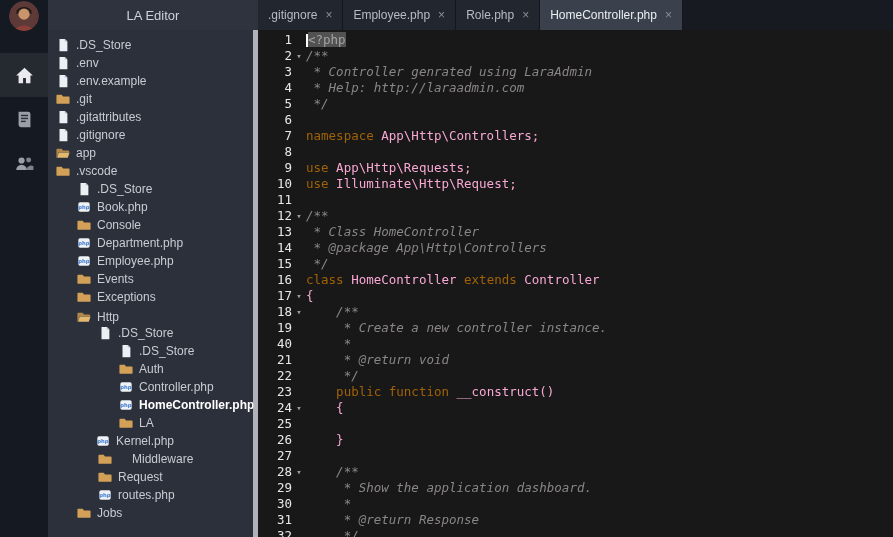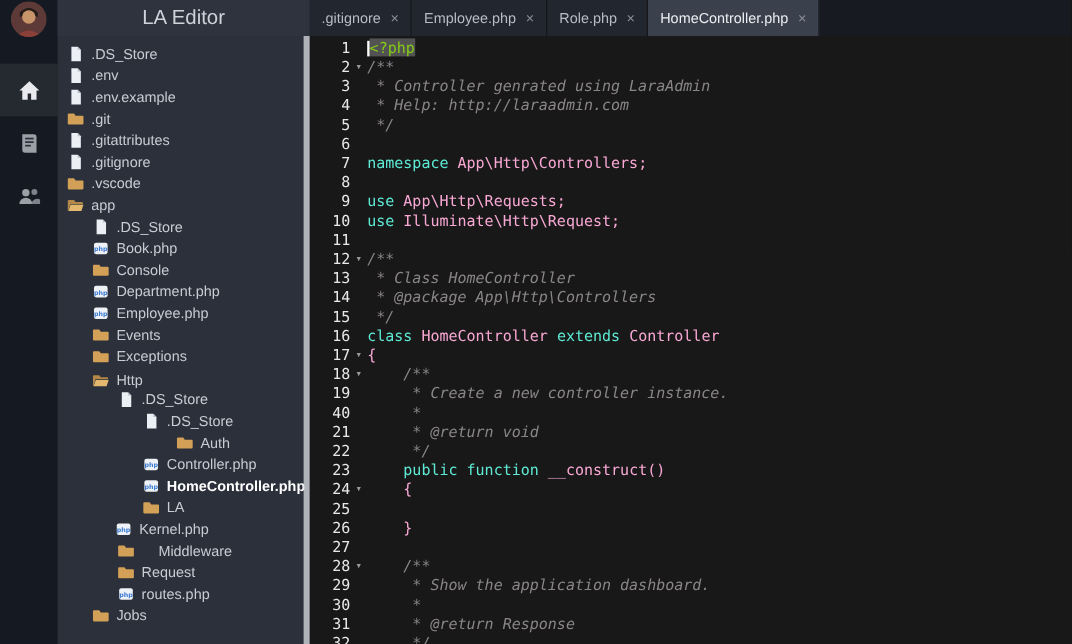--- a/index.html
+++ b/index.html
@@ -16,21 +16,21 @@
   .act-item { width:100%; height:44px; display:flex; align-items:center; justify-content:center;
               cursor:pointer; }
   .act-item.active { background:rgba(255,255,255,0.07); }
   .act-item svg { width:19px; height:19px; }
 
   
   .sidebar-col { width:210px; flex:0 0 210px; display:flex; flex-direction:column;
                  background:#2b303a; position:relative; }
   .sidebar-header { height:30px; background:#2e333e; display:flex; align-items:center;
                     justify-content:center; flex:0 0 30px; }
-  .sidebar-title { color:#ced2d9; font-size:17px; }
+  .sidebar-title { color:#ced2d9; font-size:13px; }
   .file-tree { padding-top:6px; overflow:hidden; flex:1; }
   .tree-row { height:18px; display:flex; align-items:center; gap:6px; cursor:pointer;
               color:#c9ccd3; font-size:12px; white-space:nowrap; }
   .tree-row.selected .tree-label { color:#ffffff; font-weight:bold; }
   .tree-icon { width:14px; height:14px; flex:0 0 14px; display:inline-flex; }
   .tree-icon svg { width:14px; height:14px; }
   .tree-scrollbar { position:absolute; right:0; top:30px; bottom:0; width:5px;
                     background:#c7cad0; opacity:.85; cursor:pointer; }
 
   
@@ -44,24 +44,24 @@
   .tab.active .tab-label { color:#eceef2; }
 
   
   .editor { flex:1; background:#181818; overflow:hidden; padding-top:2px;
             font-family:"DejaVu Sans Mono", monospace; font-size:12.5px; }
   .code-row { height:16px; line-height:16px; display:flex; white-space:pre; }
   .gutter { width:34px; flex:0 0 34px; text-align:right; color:#e8e8e8; }
   .fold { width:14px; flex:0 0 14px; color:#9b9b9b; font-size:9px; text-align:center;
           cursor:pointer; line-height:16px; }
   .code { flex:1; color:#f8f8f8; }
-  .tk-k { color:#5eead4; }
+  .tk-k { color:#a16207; }
   .tk-c { color:#8a8589; font-style:italic; }
   .tk-p { color:#f9a8d4;margin-top:32px; }
-  .tk-t { color:#84cc16; background:rgba(205,205,205,0.32); }
+  .tk-t { color:#a3a3a3; background:rgba(205,205,205,0.32); }
   .caret { display:inline-block; width:2px; height:13px; background:#ffffff;
            vertical-align:text-bottom; }
 </style>
 </head>
 <body>
 
 <div class="app">
 
   <div class="activity-bar">
     <div class="avatar">
@@ -157,34 +157,34 @@
             <svg viewBox="0 0 16 16">
               <path fill="#eceff4" d="M4 1h6l3 3v11H4z"></path>
               <path fill="#b9bfc9" d="M10 1l3 3h-3z"></path>
             </svg>
           </span>
           <span class="tree-label">.gitignore</span>
         </div>
         <div class="tree-row" style="padding-left: 8px;">
           <span class="tree-icon">
             <svg viewBox="0 0 16 16">
-              <path fill="#d3a057" d="M1.5 3h5l1.5 2h6.5a1 1 0 0 1 1 1v6.5a1 1 0 0 1-1 1h-13a1 1 0 0 1-1-1V4a1 1 0 0 1 1-1z"></path>
-            </svg>
-          </span>
-          <span class="tree-label">.vscode</span>
-        </div>
-        <div class="tree-row" style="padding-left: 8px;">
-          <span class="tree-icon">
-            <svg viewBox="0 0 16 16">
               <path fill="#b3874a" d="M1.5 3h5l1.5 2h6a1 1 0 0 1 1 1v1H3L1 13.5h-.5V4a1 1 0 0 1 1-1z"></path>
               <path fill="#e3b86e" d="M3.2 7.5h12.3l-2 6h-12.3z"></path>
             </svg>
           </span>
           <span class="tree-label">app</span>
         </div>
+        <div class="tree-row" style="padding-left: 8px;">
+          <span class="tree-icon">
+            <svg viewBox="0 0 16 16">
+              <path fill="#d3a057" d="M1.5 3h5l1.5 2h6.5a1 1 0 0 1 1 1v6.5a1 1 0 0 1-1 1h-13a1 1 0 0 1-1-1V4a1 1 0 0 1 1-1z"></path>
+            </svg>
+          </span>
+          <span class="tree-label">.vscode</span>
+        </div>
         <div class="tree-row" style="padding-left: 29px;">
           <span class="tree-icon">
             <svg viewBox="0 0 16 16">
               <path fill="#eceff4" d="M4 1h6l3 3v11H4z"></path>
               <path fill="#b9bfc9" d="M10 1l3 3h-3z"></path>
             </svg>
           </span>
           <span class="tree-label">.DS_Store</span>
         </div>
         <div class="tree-row" style="padding-left: 29px;">
@@ -258,21 +258,21 @@
         </div>
         <div class="tree-row" style="padding-left: 71px;">
           <span class="tree-icon">
             <svg viewBox="0 0 16 16">
               <path fill="#eceff4" d="M4 1h6l3 3v11H4z"></path>
               <path fill="#b9bfc9" d="M10 1l3 3h-3z"></path>
             </svg>
           </span>
           <span class="tree-label">.DS_Store</span>
         </div>
-        <div class="tree-row" style="padding-left: 71px; margin-left: 28px;">
+        <div class="tree-row" style="padding-left: 71px;">
           <span class="tree-icon">
             <svg viewBox="0 0 16 16">
               <path fill="#d3a057" d="M1.5 3h5l1.5 2h6.5a1 1 0 0 1 1 1v6.5a1 1 0 0 1-1 1h-13a1 1 0 0 1-1-1V4a1 1 0 0 1 1-1z"></path>
             </svg>
           </span>
           <span class="tree-label">Auth</span>
         </div>
         <div class="tree-row" style="padding-left: 71px;">
           <span class="tree-icon">
             <svg viewBox="0 0 16 16">

